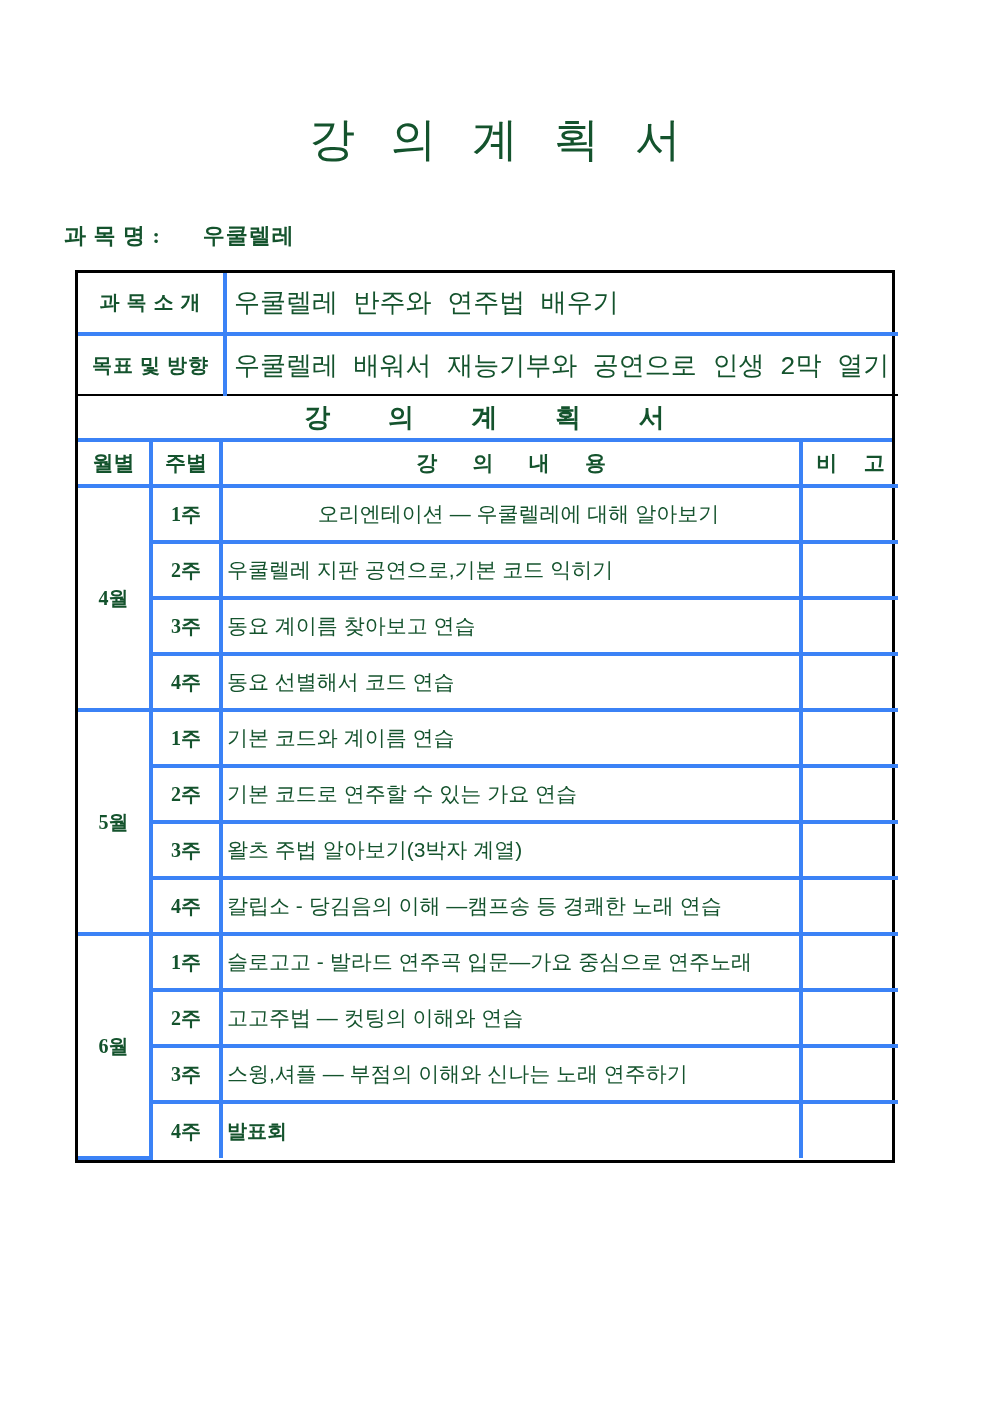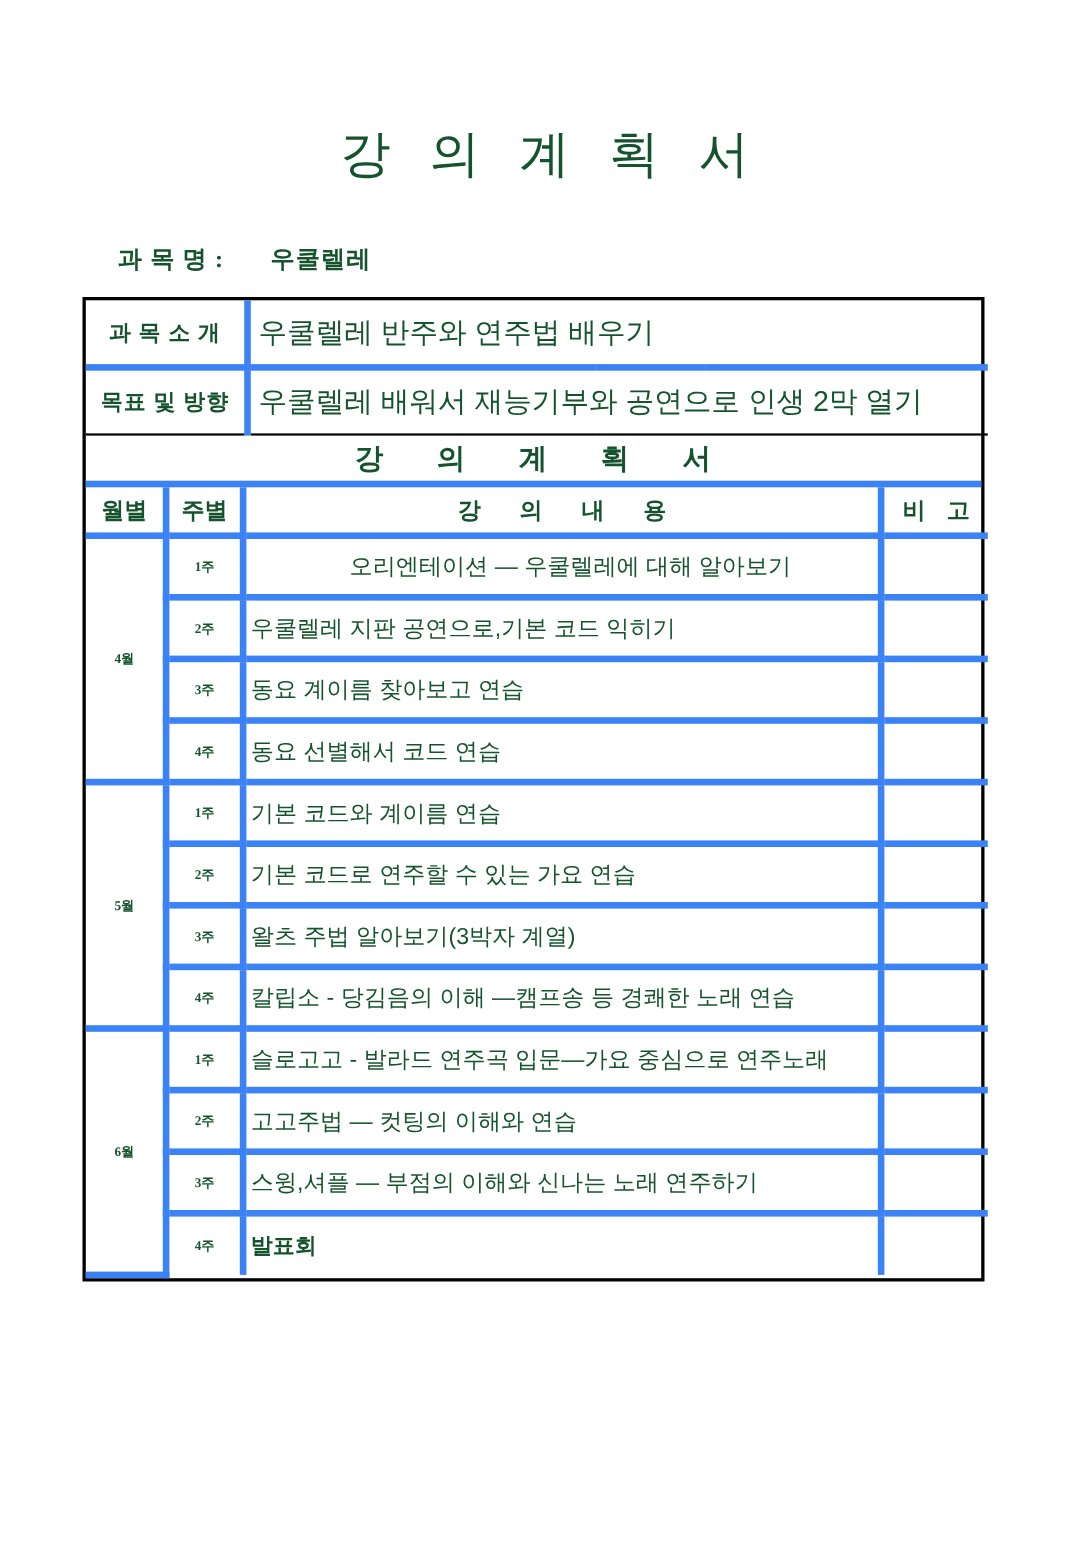--- a/index.html
+++ b/index.html
@@ -17,21 +17,21 @@
     margin-top: 112px;
     text-align: center;
     font-family: "Liberation Serif", serif;
     font-size: 46px;
     font-weight: normal;
     line-height: 1.2;
     word-spacing: 20px;
     letter-spacing: 2px;
   }
   .meta-line {
-    margin: 52px 97px 0 107px; 
+    margin: 52px 97px 0 64px; 
     display: flex;
     justify-content: space-between;
     align-items: baseline;
     font-family: "Liberation Serif", serif;
     font-size: 22px;
     font-weight: bold;
     line-height: 1.5;
   }
   .meta-left { display: flex; align-items: baseline; }
   .course-value { margin-left: 42px; letter-spacing: 1px; }
@@ -41,26 +41,26 @@
     margin: 18px 0 0 75px;
     width: 820px;
     border: 3px solid #000000;
   }
   .grid table {
     width: 100%;
     border-collapse: collapse;
     table-layout: fixed;
   }
   .grid td {
-    border: 6px solid #3b82f6;
+    border: 4px solid #3b82f6;
     vertical-align: middle;
     overflow: hidden;
   }
   .grid td:first-child { border-left: none; }
-  .grid td:last-child { border-right: none; }
+  .grid td:last-child { border-right: none; font-family: Liberation Mono, monospace; }
   .tbl-info tr:first-child td { border-top: none; border-radius: 15px; }
   .tbl-section td { border-top: none; }
   .tbl-sched tr:first-child td { border-top: none; }
   .tbl-sched tr:last-child td { border-bottom: none; }
   .tbl-info tr:last-child td { border-bottom: 2px solid #000; }
 
   
   .r-info { height: 61px; }
   .r-book { height: 76px; }
   .cell-label {
@@ -114,21 +114,21 @@
     font-family: "Liberation Serif", serif;
     font-weight: bold;
     font-size: 21px;
     text-align: center;
   }
   .head-content { word-spacing: 30px; }
   .head-note { word-spacing: 14px; }
   .month-cell, .week-cell {
     font-family: "Liberation Serif", serif;
     font-weight: bold;
-    font-size: 12px;
+    font-size: 20px;
     text-align: center;
   }
   .content-cell {
     font-family: "Liberation Sans", sans-serif;
     font-size: 21px;
     text-align: left;
     padding-left: 4px;
   }
   .content-center { text-align: center; padding-left: 15px; }
   .content-bold {

